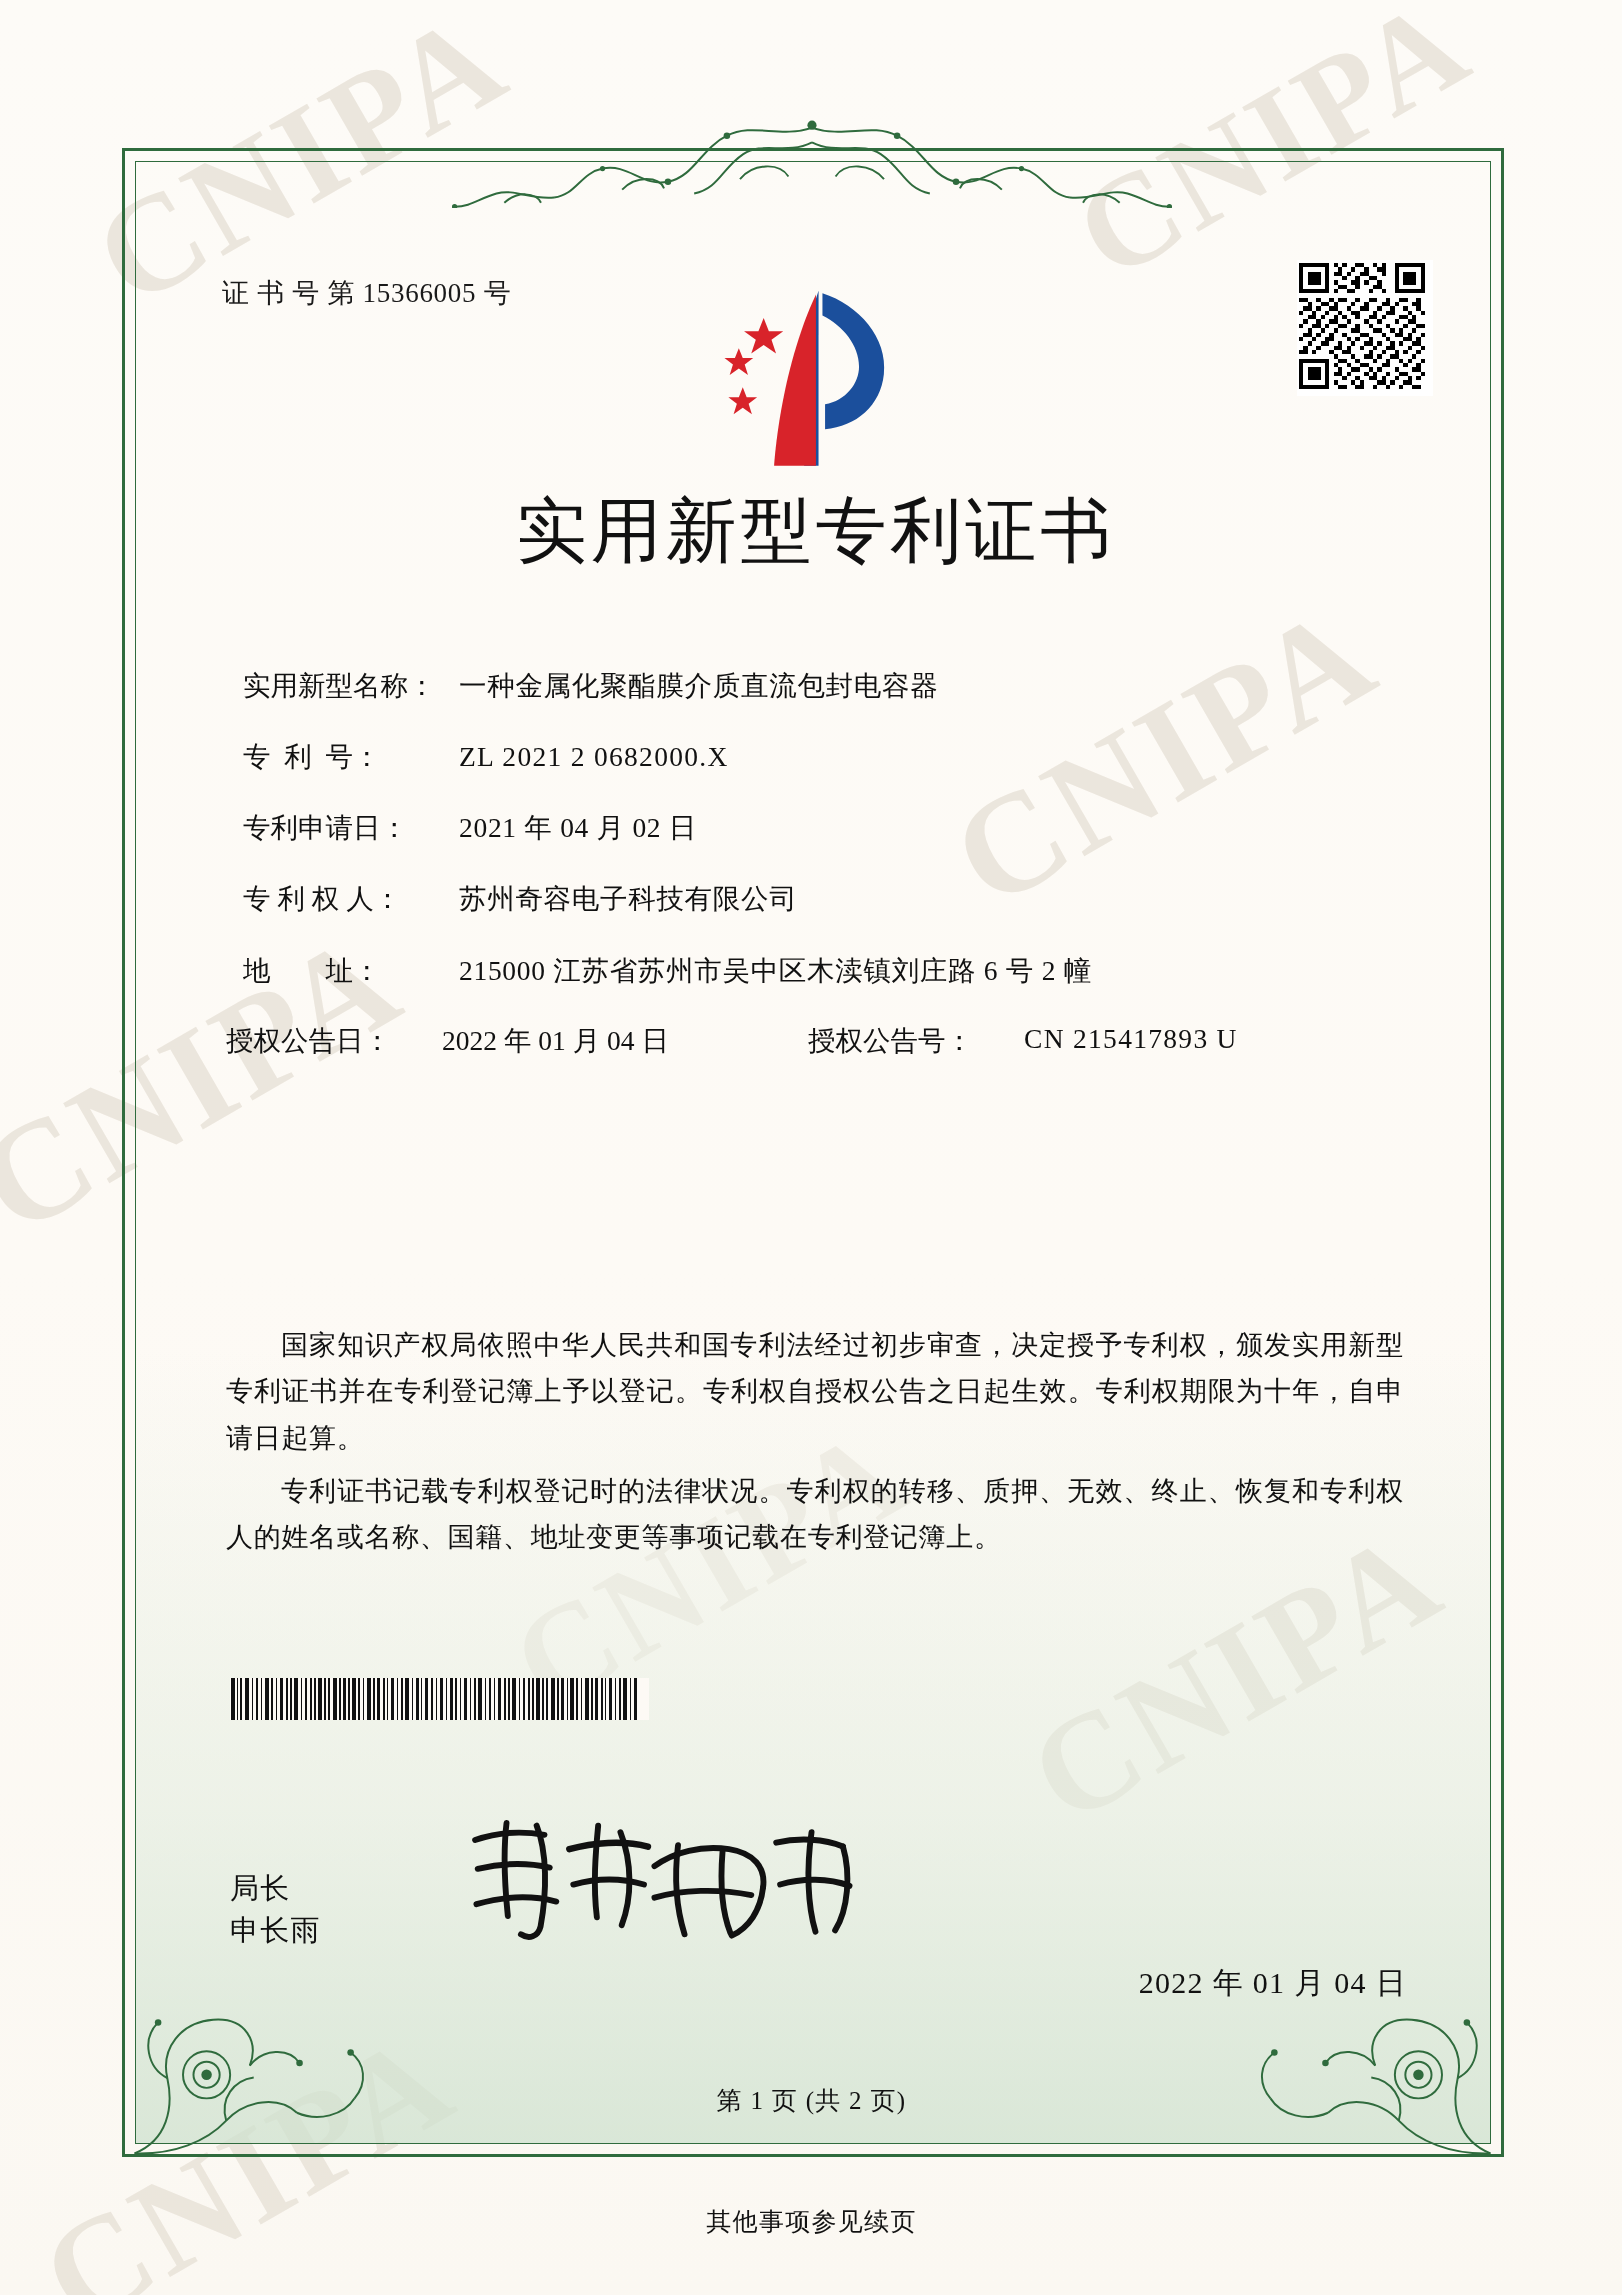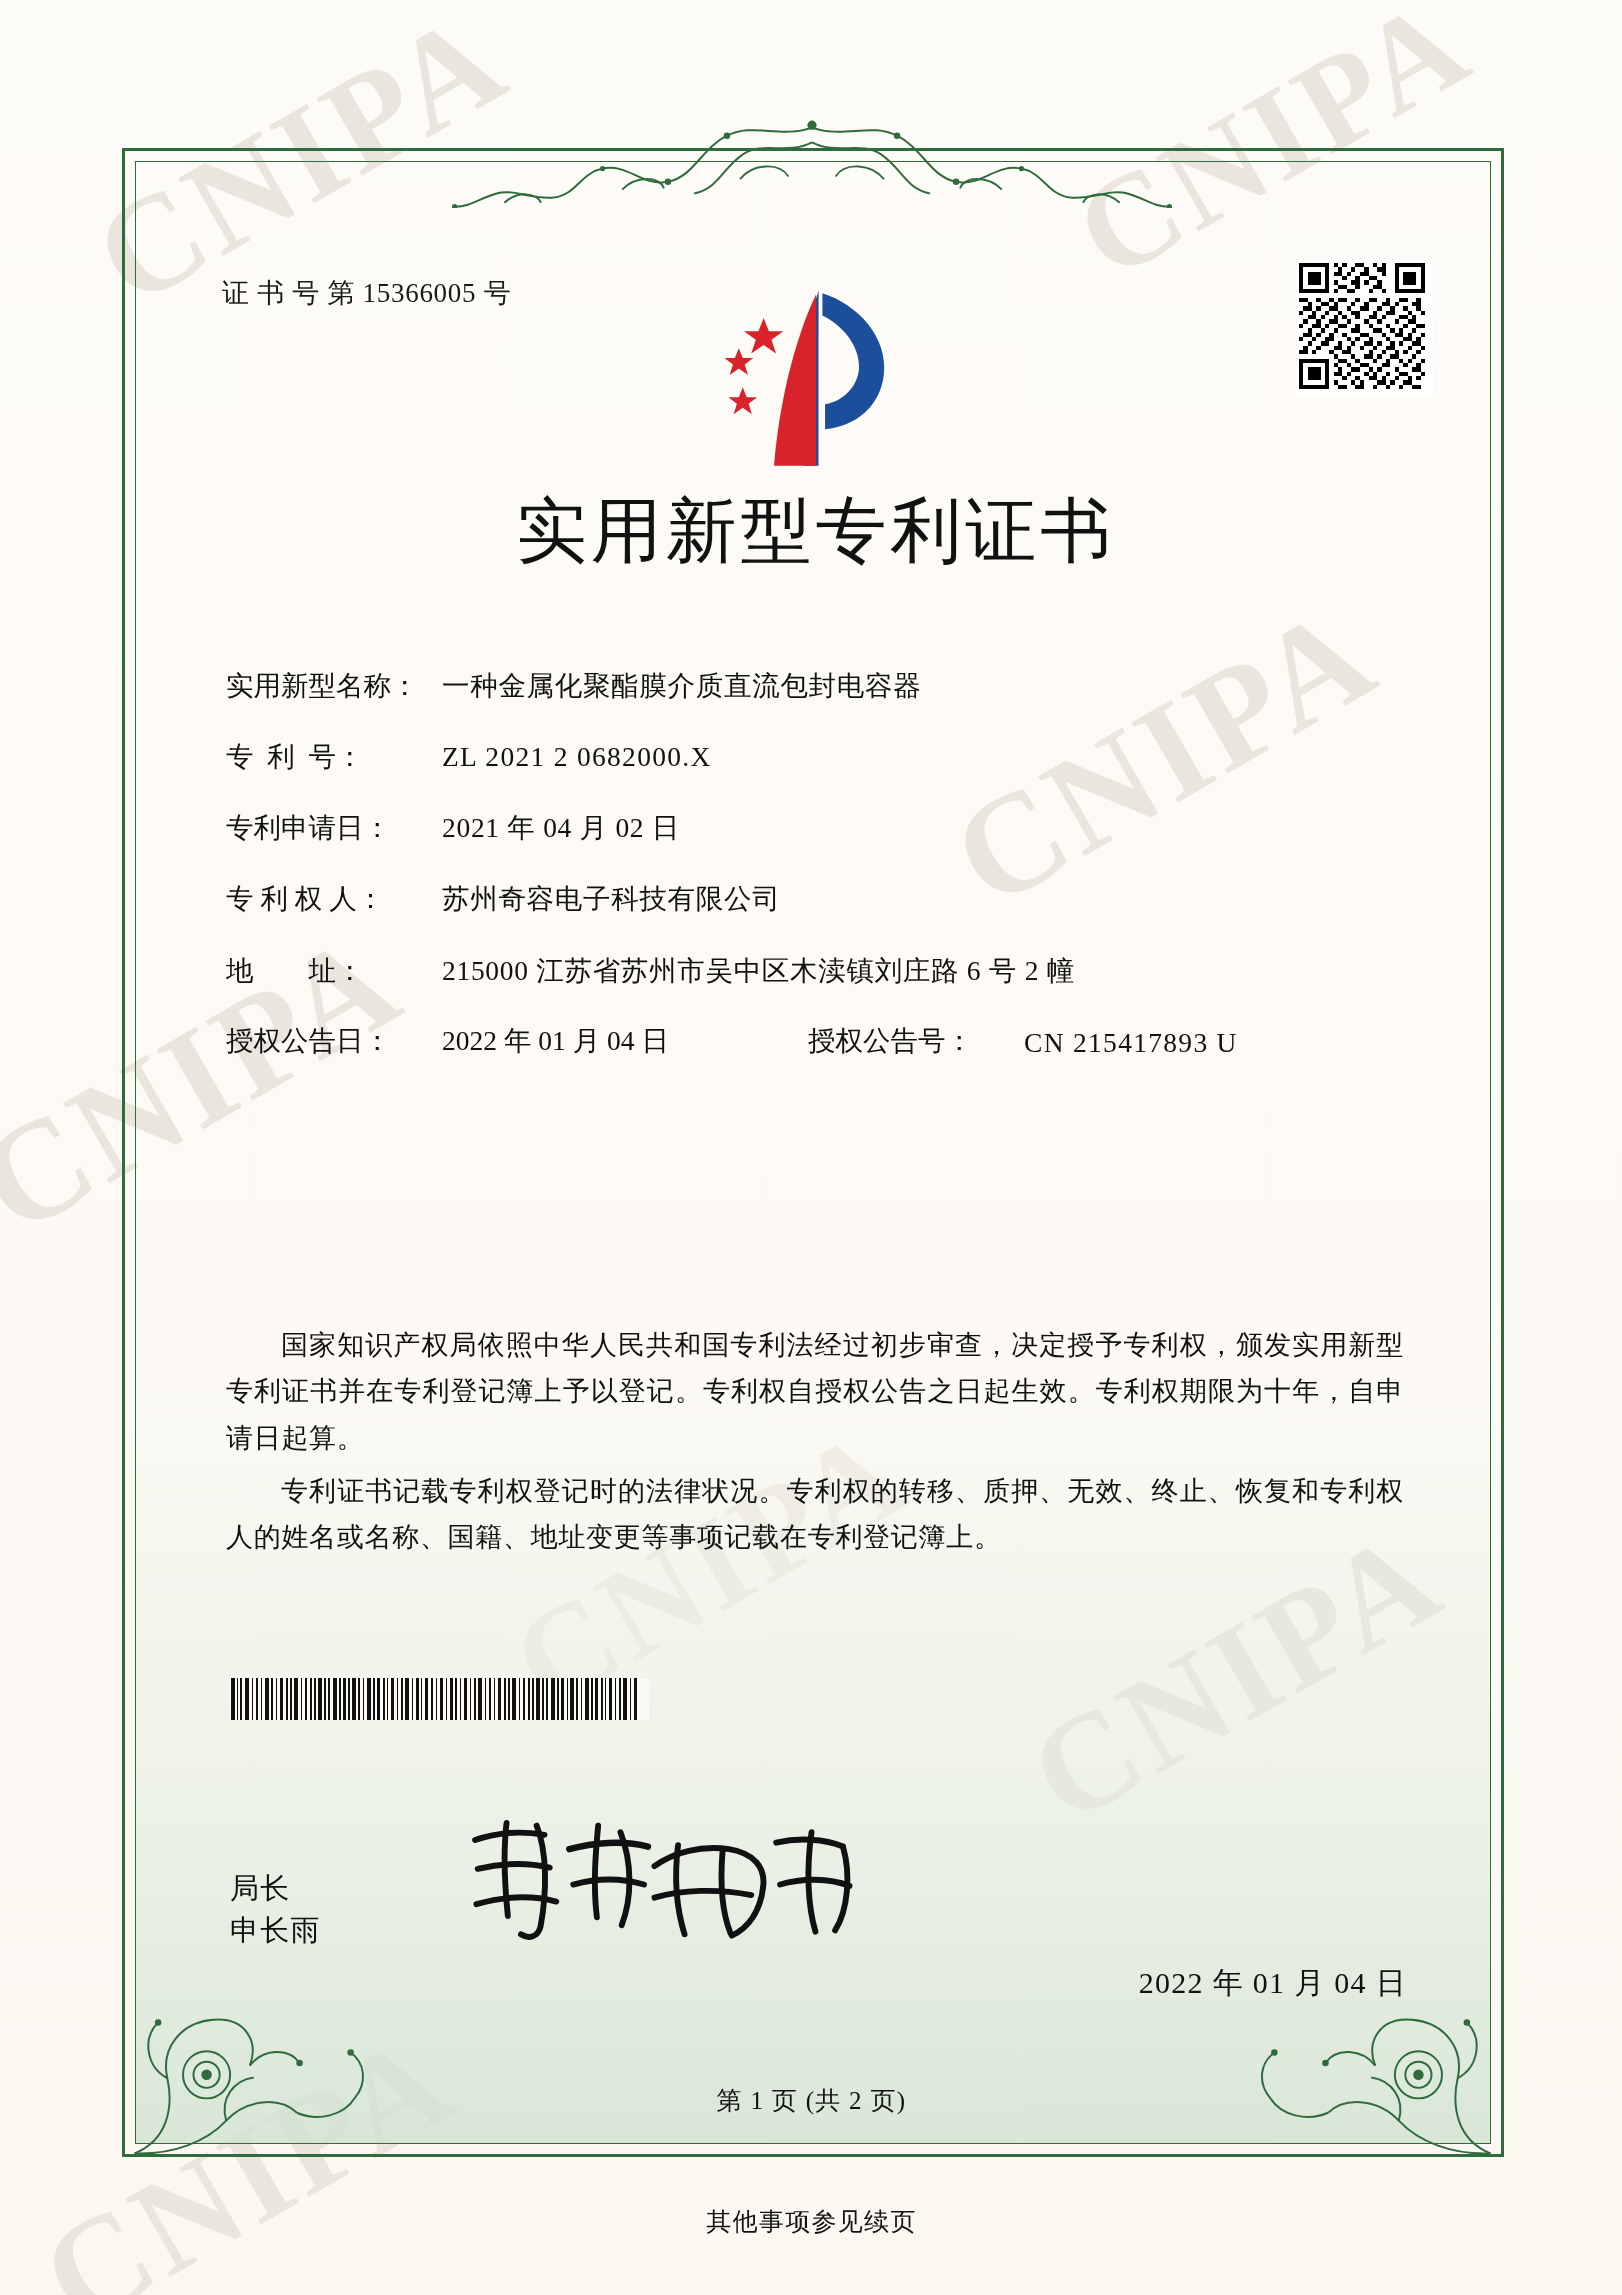--- a/index.html
+++ b/index.html
@@ -112,38 +112,39 @@
     top: 667px;
     width: 1178px;
   }
   .row {
     display: flex;
     align-items: center;
     margin-bottom: 34px;
     font-size: 27.5px;
     color: #111;
     line-height: 1.35;
+    margin-left: 17px;
   }
   .row .lab {
     width: 216px;
     flex: 0 0 216px;
     letter-spacing: 0px;
     white-space: pre;
   }
   .row .val {
     flex: 1 1 auto;
     letter-spacing: 0.7px;
   }
   .row.mono .val {
     font-family: "Liberation Serif", serif;
     letter-spacing: 1.3px;
   }
   #row-grant {
     display: flex;
-    align-items: flex-end;
+    align-items: flex-start;
     font-size: 27.5px;
     color: #111;
   }
   #row-grant .lab { width: 216px; flex: 0 0 216px; white-space: pre; }
   #row-grant .val { flex: 0 0 366px; }
   #row-grant .lab2 { flex: 0 0 216px; white-space: pre; }
   #row-grant .val2 { flex: 1 1 auto; letter-spacing: 1.3px; }
 
   
   .para {

